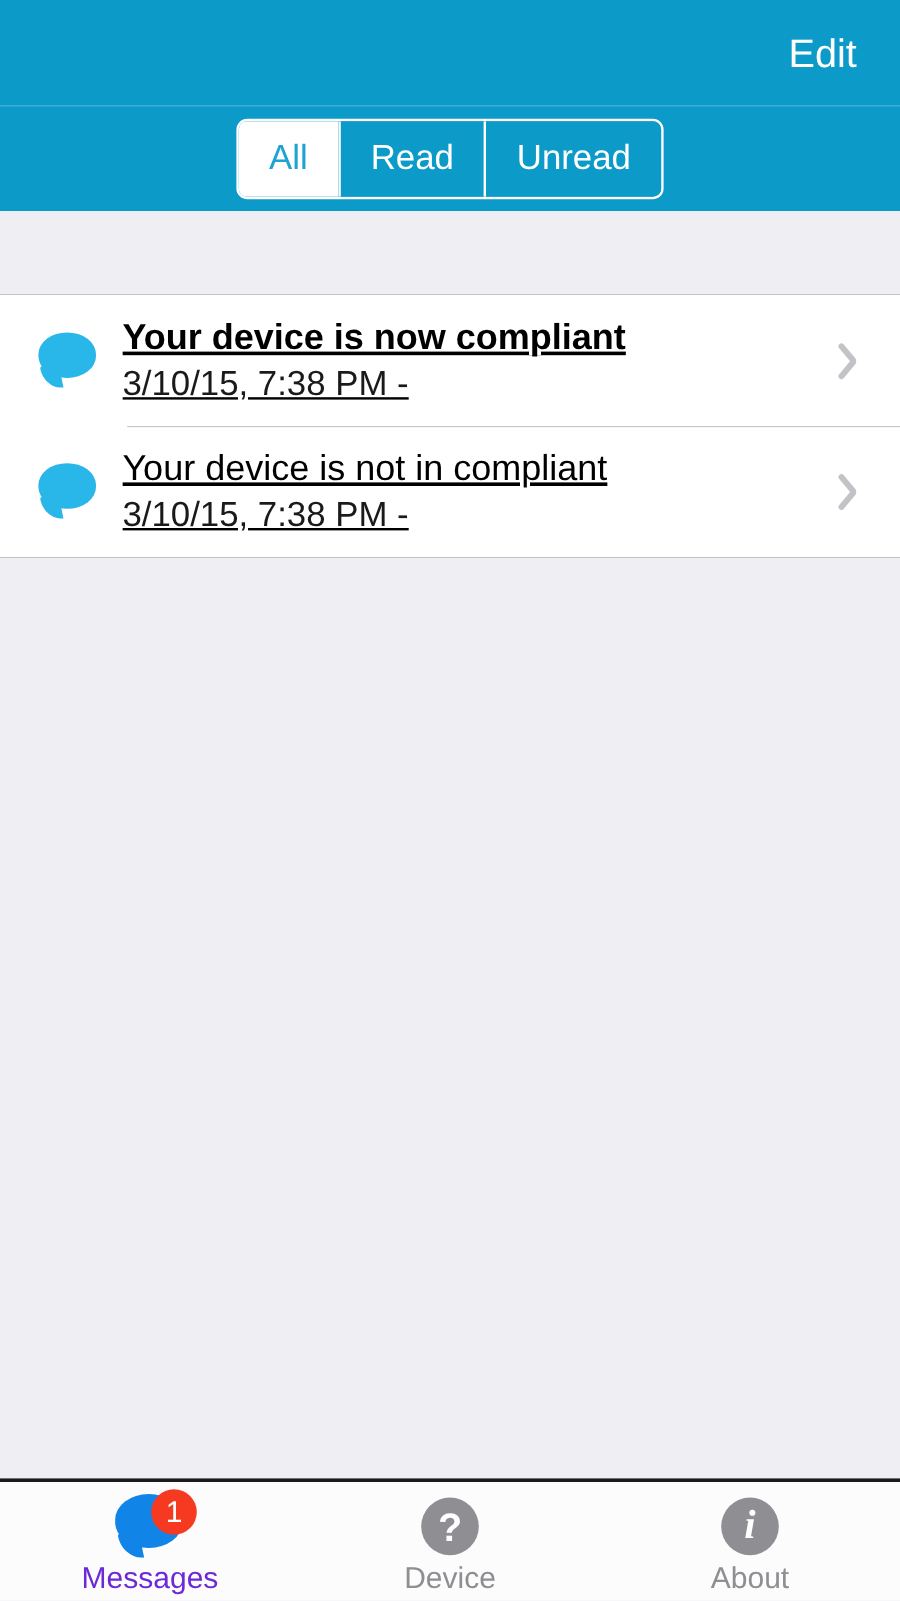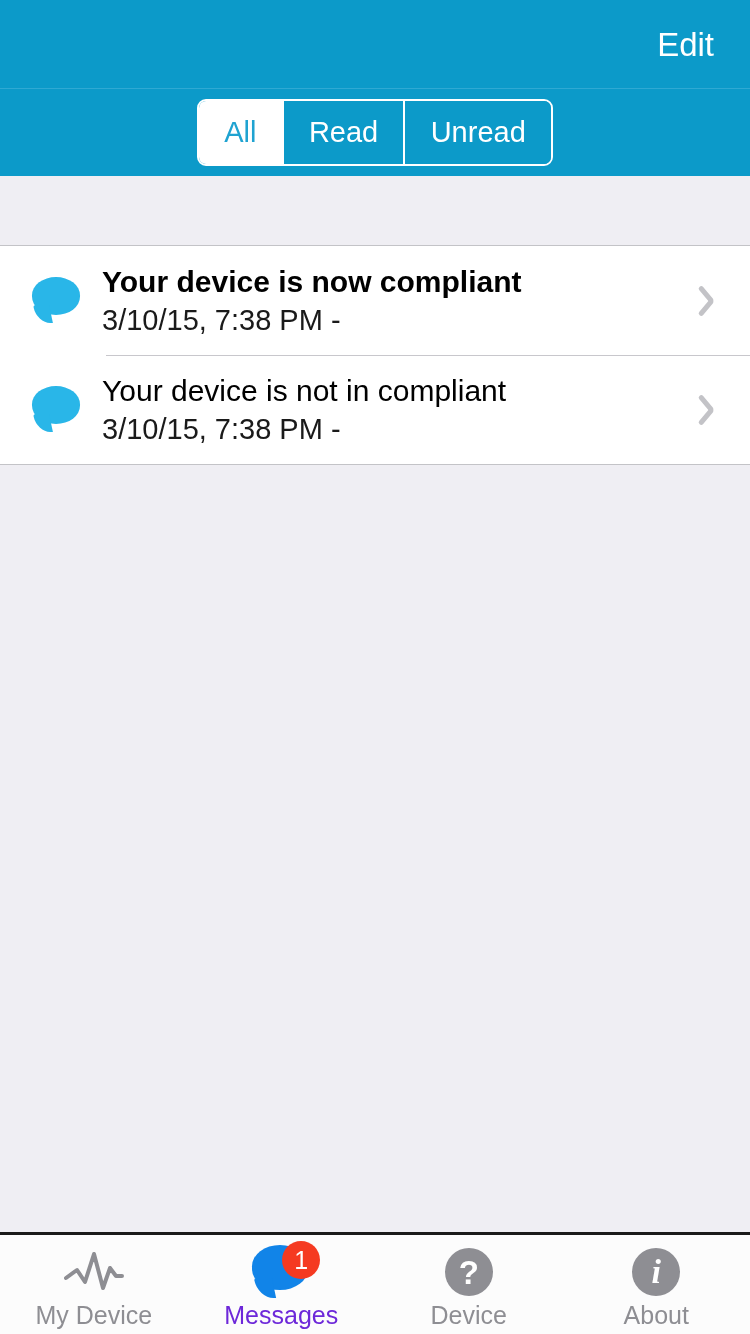--- a/index.html
+++ b/index.html
@@ -77,21 +77,21 @@
     position:absolute; left:4px; top:0; width:48px; height:38px;
     background:#29B6E8; border-radius:50% / 48%;
   }
   .bubble-ico .tail {
     position:absolute; left:7px; top:28px; width:16px; height:18px;
     background:#29B6E8;
     border-bottom-left-radius:14px 16px;
     border-top-left-radius:3px;
     transform:skewX(12deg);
   }
-  .row-text { flex:1 1 auto; min-width:0; padding-left:6px; }
+  .row-text { flex:1 1 auto; min-width:0; padding-left:6px;text-decoration:underline; }
   .row-title {
     font-size:30px; color:#000000; line-height:1.25;
     white-space:nowrap; overflow:hidden; text-overflow:ellipsis;
   }
   .row-title.unread { font-weight:bold; }
   .row-sub {
     font-size:29px; color:#1a1a1a; line-height:1.25; margin-top:2px;
     white-space:nowrap; overflow:hidden; text-overflow:ellipsis;
   }
   .chevron {
@@ -199,28 +199,20 @@
         <div class="row-sub">3/10/15, 7:38 PM -</div>
       </div>
       <div class="chevron"></div>
     </div>
 
   </div>
 </div>
 
 <div class="tabbar">
 
-  <div class="tab">
-    <div class="tab-icon">
-      <svg class="pulse-ico" viewBox="0 0 62 48">
-        <polyline points="3,30 14,22 22,34 31,6 40,40 47,20 53,28 59,28" fill="none" stroke="#8E8E93" stroke-width="4" stroke-linejoin="round" stroke-linecap="round"></polyline>
-      </svg>
-    </div>
-    <div class="tab-label">My Device</div>
-  </div>
 
   <div class="tab active">
     <div class="tab-icon">
       <div class="msg-ico">
         <div class="mbody"></div>
         <div class="mtail"></div>
         <div class="badge">1</div>
       </div>
     </div>
     <div class="tab-label">Messages</div>

